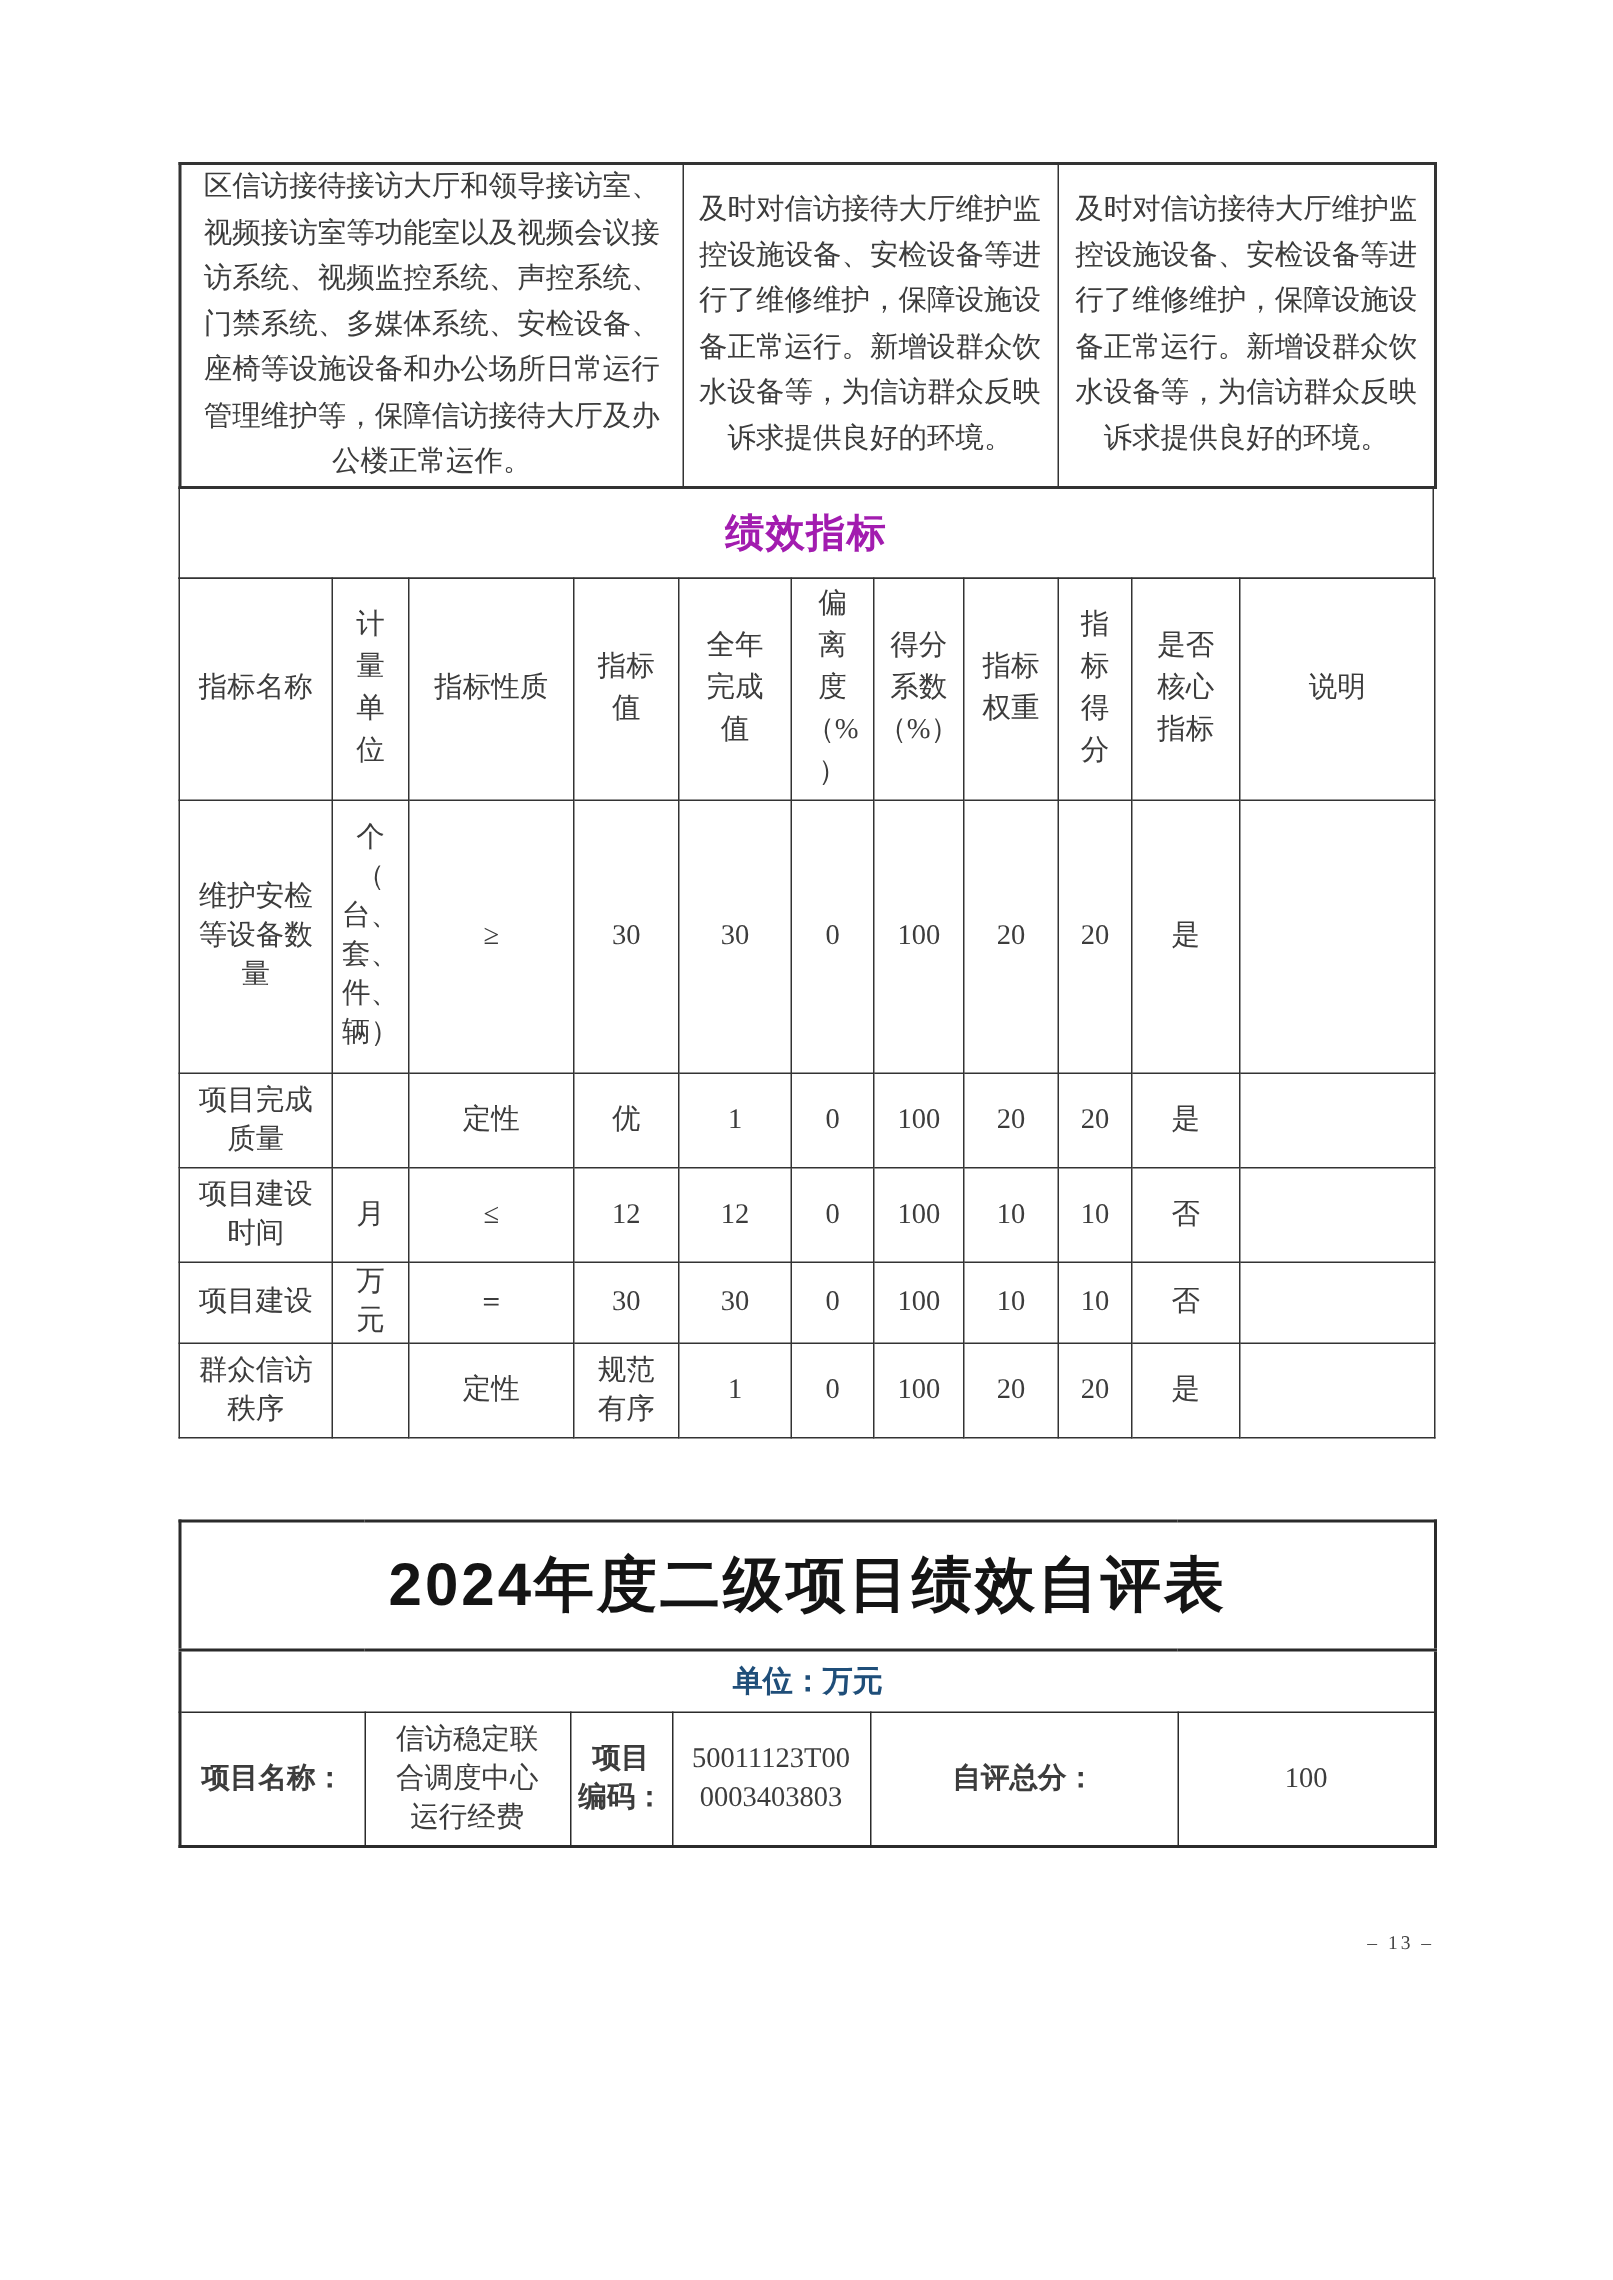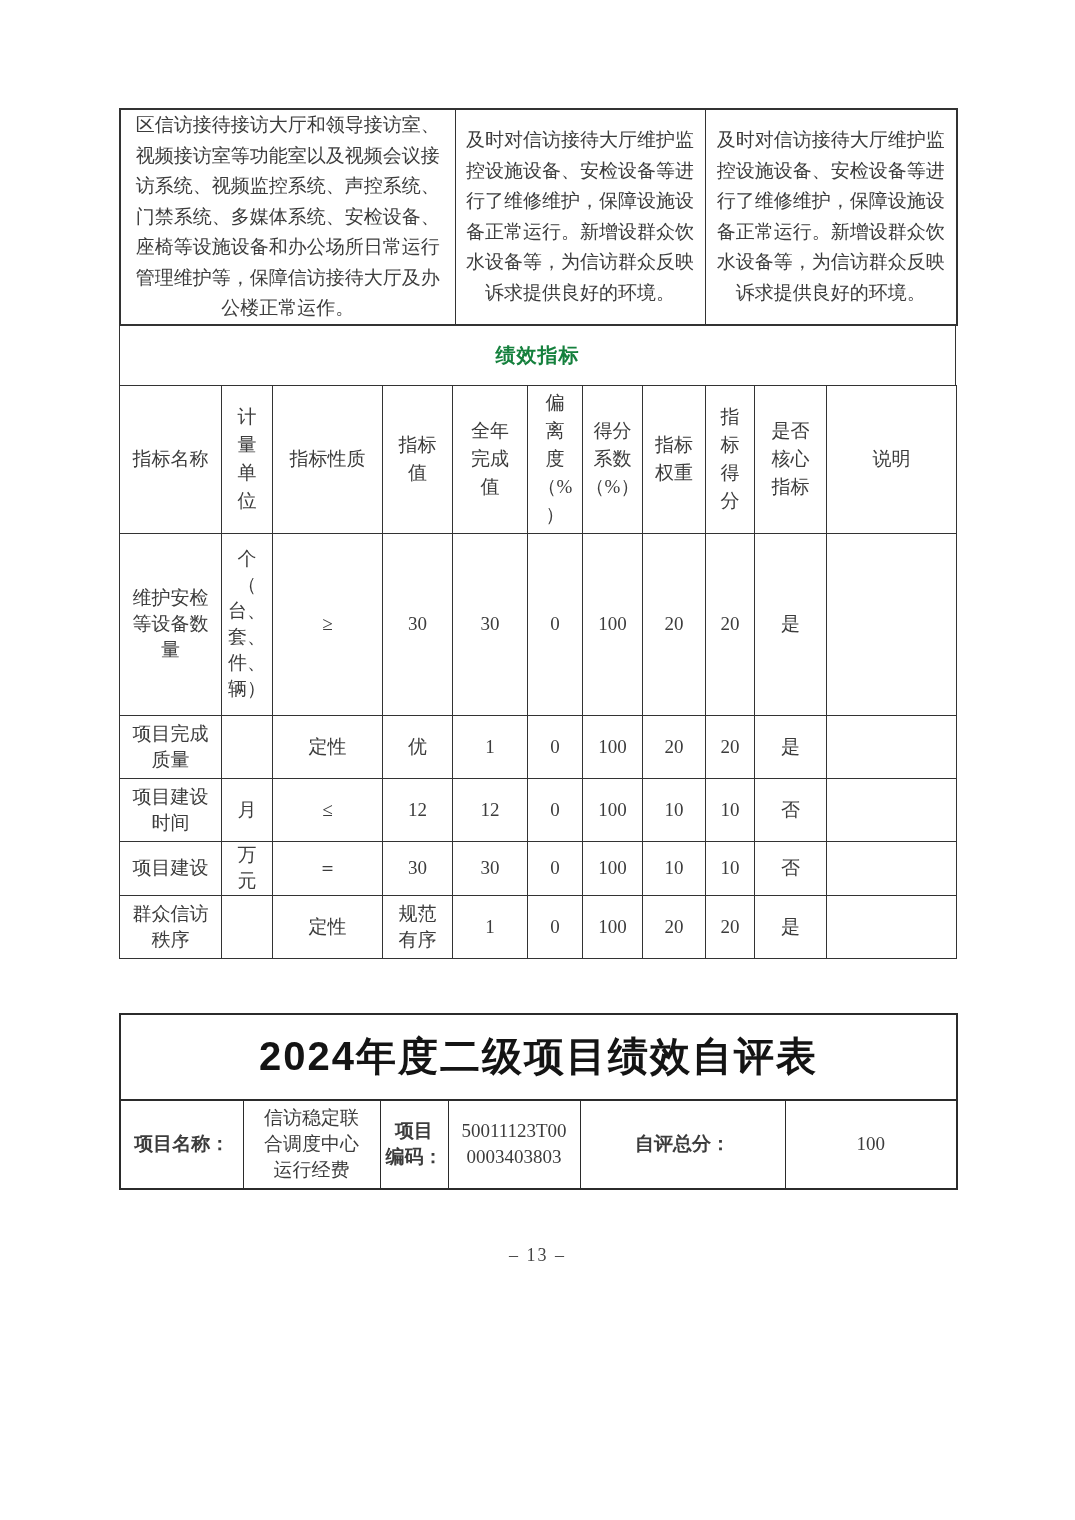--- a/index.html
+++ b/index.html
@@ -37,22 +37,22 @@
   .cont { border: 2px solid #333; }
 
   
   .sect td {
     border: 1px solid #333;
     height: 60px;
     text-align: center;
     vertical-align: middle;
     font-family: "Liberation Sans", sans-serif;
     font-weight: bold;
-    font-size: 20px;
-    color: #15803d;
+    font-size: 26px;
+    color: #a21caf;
     letter-spacing: 1px;
   }
 
   
   .ind td {
     border: 1px solid #333;
     font-size: 19px;
     line-height: 26px;
     text-align: center;
     vertical-align: middle;
@@ -97,22 +97,22 @@
     line-height: 26px;
     white-space: pre;
   }
   .selfeval .data-row td.lbl {
     font-family: "Liberation Sans", sans-serif;
     font-weight: bold;
   }
 
   .page-footer {
     margin-top: 55px;
-    text-align: center;
-    font-size: 18px;
+    text-align: right;
+    font-size: 13px;
     color: #444;
     letter-spacing: 2px;
   }
 </style>
 </head>
 <body>
 
 <div class="content">
 
   <table class="cont">
@@ -270,20 +270,23 @@
         <col style="width:137px">
         <col style="width:68px">
       <col style="width:132px">
         <col style="width:205px">
         <col style="width:172px">
     </colgroup>
     <tbody>
         <tr class="title-row">
       <td colspan="6">2024年度二级项目绩效自评表</td>
     </tr>
+    <tr class="unit-row">
+      <td colspan="6">单位：万元</td>
+    </tr>
     <tr class="data-row">
       <td class="lbl">项目名称：</td>
       <td>信访稳定联
 合调度中心
 运行经费</td>
       <td class="lbl">项目
 编码：</td>
       <td>50011123T00
 0003403803</td>
       <td class="lbl">自评总分：</td>

